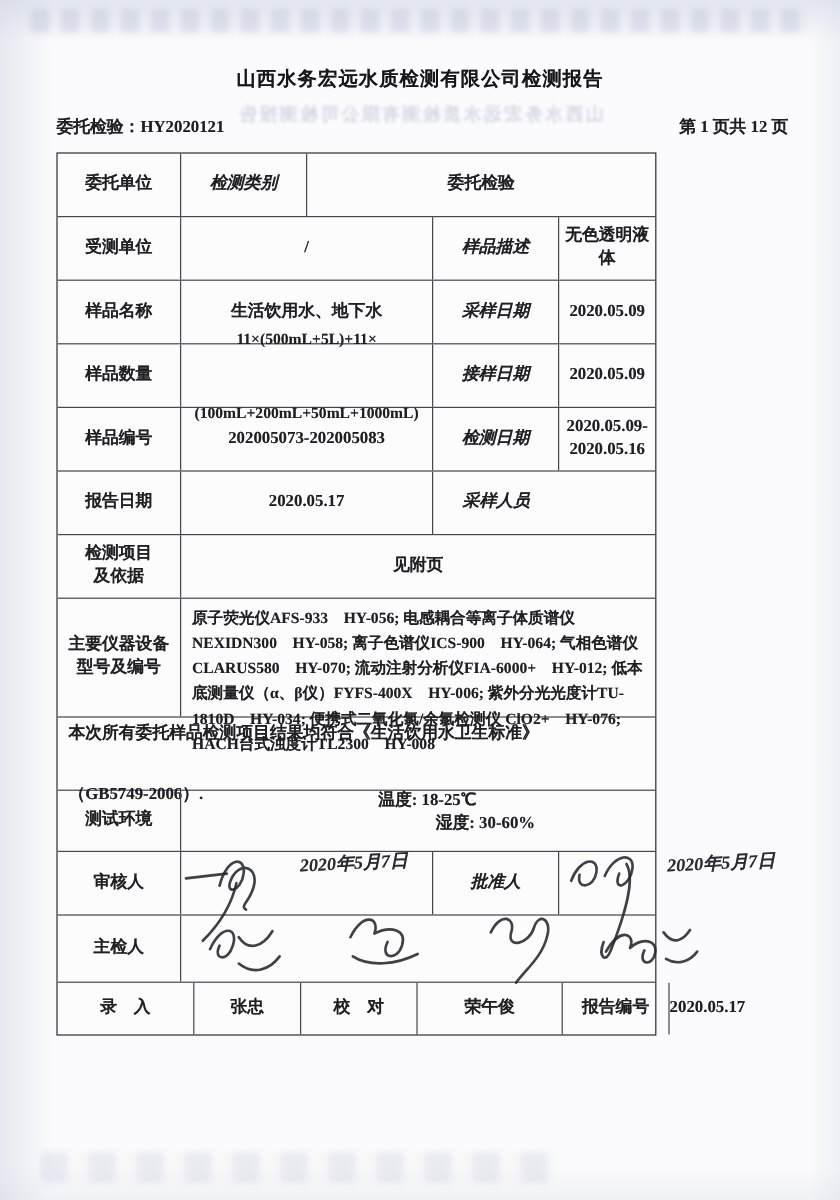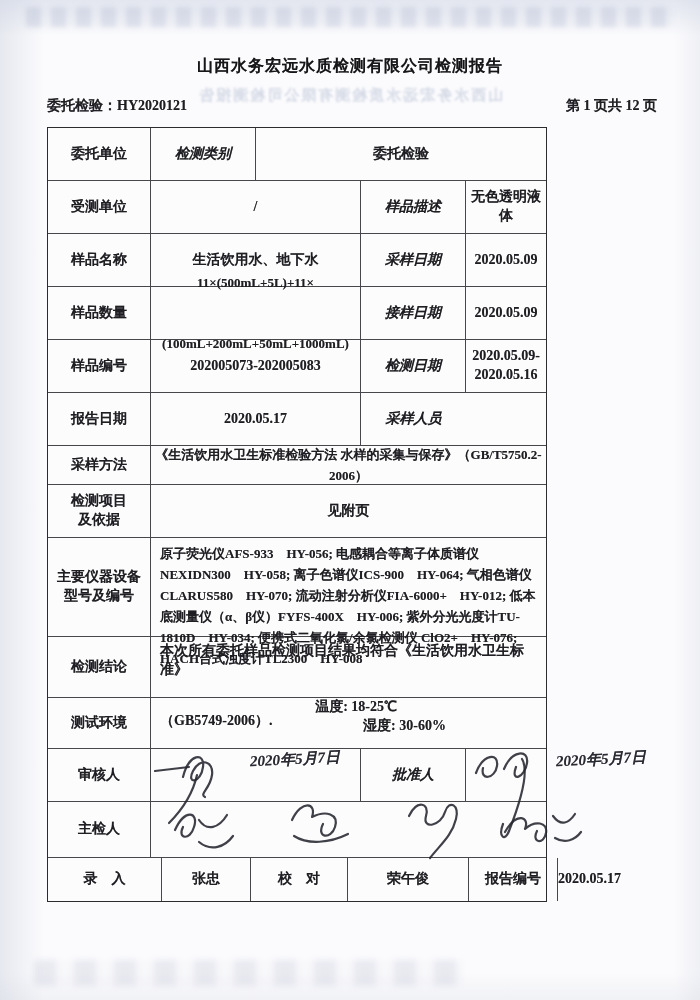--- a/index.html
+++ b/index.html
@@ -135,43 +135,38 @@
       <div class="cell lbl c3">检测日期</div>
       <div class="cell val c4">2020.05.09-2020.05.16</div>
     </div>
 
     <div class="row h52">
       <div class="cell lbl c1">报告日期</div>
       <div class="cell val c2">2020.05.17</div>
       <div class="cell lbl c3">采样人员</div>
     </div>
 
-    <div class="row h38">
-      <div class="cell lbl c1">采样方法</div>
-      <div class="cell val c4 small">《生活饮用水卫生标准检验方法 水样的采集与保存》（GB/T5750.2-2006）</div>
-    </div>
 
     <div class="row h52">
       <div class="cell lbl c1">
         <span>检测项目</span>
         <span>及依据</span>
       </div>
       <div class="cell val c4">见附页</div>
     </div>
 
     <div class="row h98">
       <div class="cell lbl c1">
         <span>主要仪器设备</span>
         <span>型号及编号</span>
       </div>
       <div class="cell val c4 left pad small instr">原子荧光仪AFS-933　HY-056; 电感耦合等离子体质谱仪NEXIDN300　HY-058; 离子色谱仪ICS-900　HY-064; 气相色谱仪CLARUS580　HY-070; 流动注射分析仪FIA-6000+　HY-012; 低本底测量仪（α、β仪）FYFS-400X　HY-006; 紫外分光光度计TU-1810D　HY-034; 便携式二氧化氯/余氯检测仪 ClO2+　HY-076; HACH台式浊度计TL2300　HY-008</div>
     </div>
 
     <div class="row h60">
-      <div class="cell lbl c1">检测结论</div>
       <div class="cell val c4 left pad">
         <div style="width:100%;">
           <span style="display:block;">本次所有委托样品检测项目结果均符合《生活饮用水卫生标准》</span>
           <span style="display:block;margin-top:32px;">（GB5749-2006）.</span>
         </div>
       </div>
     </div>
 
     <div class="row h50">
       <div class="cell lbl c1">测试环境</div>

